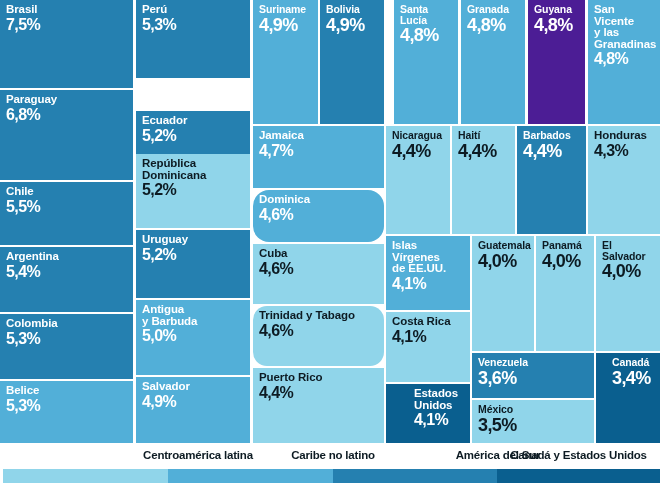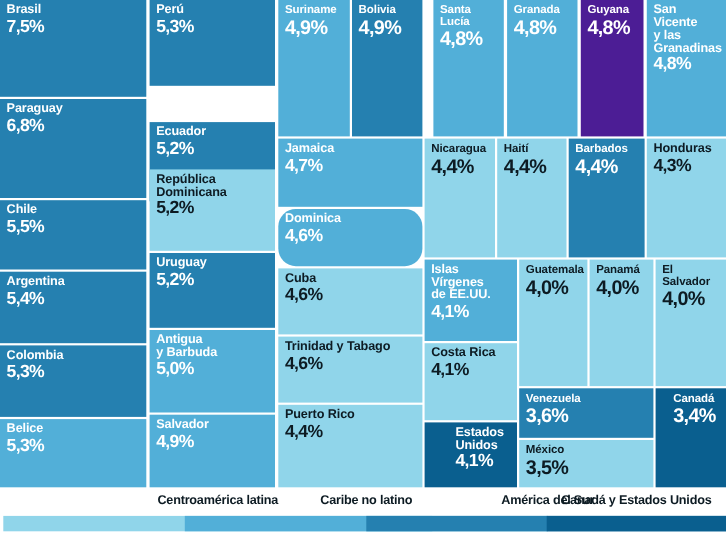--- a/index.html
+++ b/index.html
@@ -153,21 +153,21 @@
         <span class="tile-value txt-white">4,7%</span>
       </div>
       <div class="tile" style="left: 253px; top: 190px; width: 131px; height: 52px; background: rgb(82, 175, 216); border-radius: 16px;">
         <span class="tile-name txt-white">Dominica</span>
         <span class="tile-value txt-white">4,6%</span>
       </div>
       <div class="tile" style="left: 253px; top: 244px; width: 131px; height: 60px; background: rgb(144, 213, 234);">
         <span class="tile-name txt-dark">Cuba</span>
         <span class="tile-value txt-dark">4,6%</span>
       </div>
-      <div class="tile" style="left: 253px; top: 306px; width: 131px; height: 60px; background: rgb(144, 213, 234);">
+      <div class="tile" style="left: 253px; top: 306px; width: 131px; height: 60px; background: rgb(144, 213, 234); border-radius: 14px;">
         <span class="tile-name txt-dark">Trinidad y Tabago</span>
         <span class="tile-value txt-dark">4,6%</span>
       </div>
       <div class="tile" style="left: 253px; top: 368px; width: 131px; height: 75px; background: rgb(144, 213, 234);">
         <span class="tile-name txt-dark">Puerto Rico</span>
         <span class="tile-value txt-dark">4,4%</span>
       </div>
       <div class="tile small" style="left: 394px; top: 0px; width: 64px; height: 124px; background: rgb(82, 175, 216);">
         <span class="tile-name txt-white">Santa Lucía</span>
         <span class="tile-value txt-white">4,8%</span>

